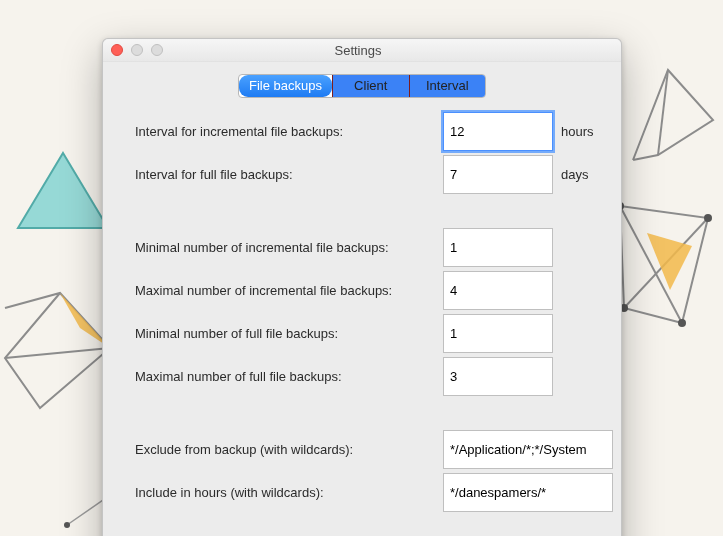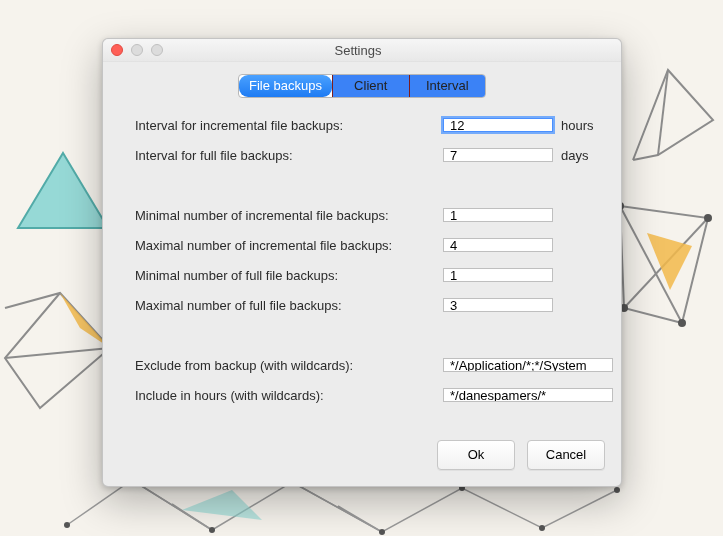--- a/index.html
+++ b/index.html
@@ -108,21 +108,21 @@
     grid-template-columns: 300px 170px;
   }
   .label { color:#2b2b2b; }
   .unit  { color:#2b2b2b; }
 
   .spacer { height: 26px; }
 
   input[type="text"] {
     width: 100%;
     box-sizing: border-box;
-    height: 14px;
+    height: 39px;
     padding: 1px 6px;
     font-size: 13px;
     font-family: inherit;
     border: 1px solid #bfbfbf;
     background: #fff;
     border-radius: 0;
     outline: none;
   }
   input[type="text"].focused {
     border: 1px solid #4a90ff;

